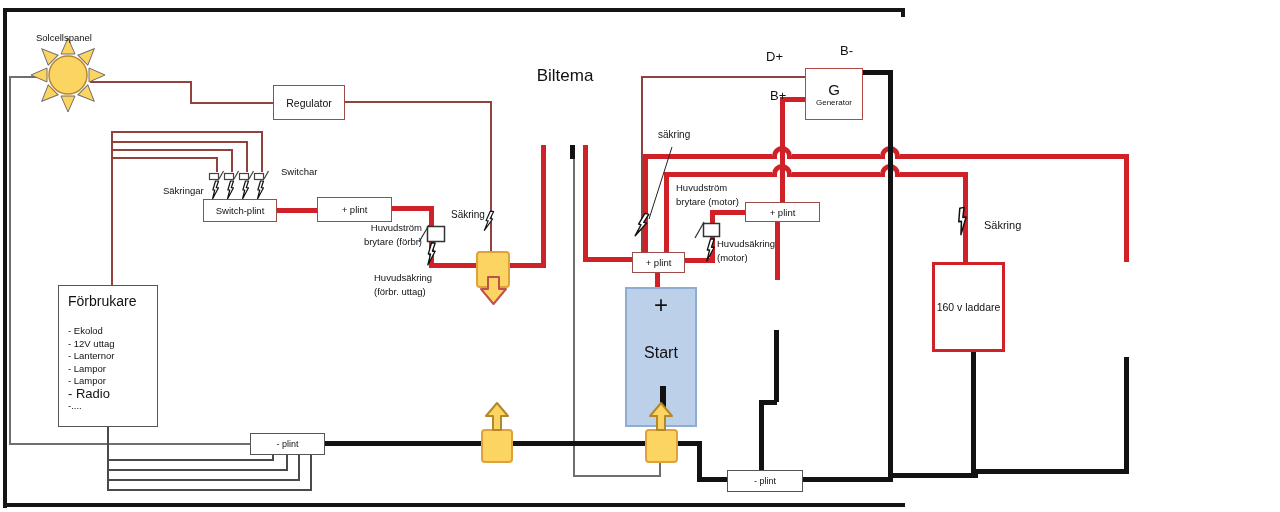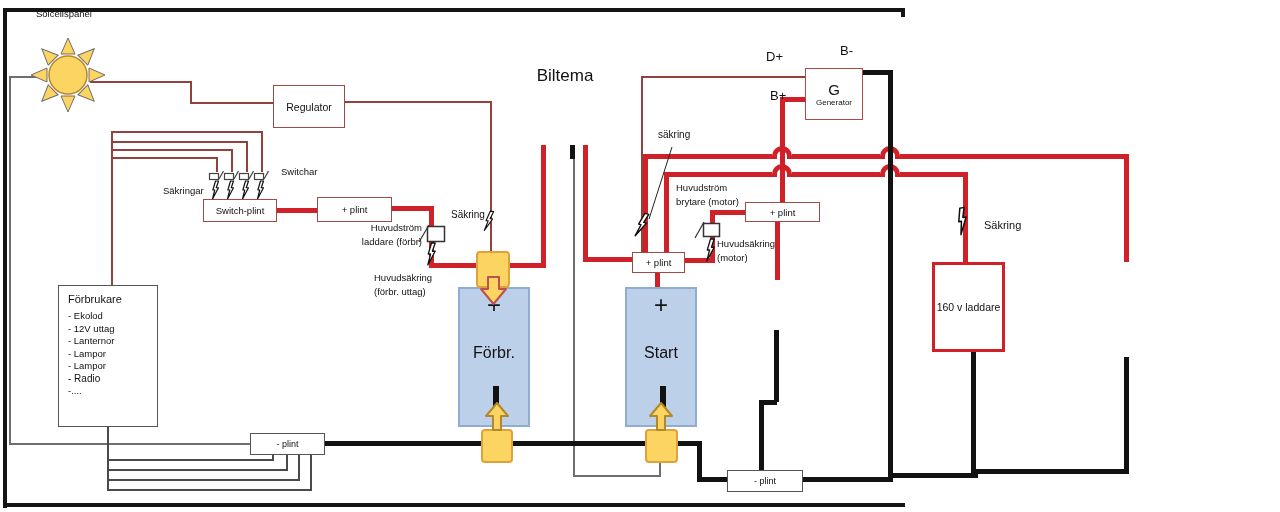--- a/index.html
+++ b/index.html
@@ -121,21 +121,21 @@
       <polygon points="40,3 33,19 47,19" transform="rotate(45 40 40)"></polygon>
       <polygon points="40,3 33,19 47,19" transform="rotate(90 40 40)"></polygon>
       <polygon points="40,3 33,19 47,19" transform="rotate(135 40 40)"></polygon>
       <polygon points="40,3 33,19 47,19" transform="rotate(180 40 40)"></polygon>
       <polygon points="40,3 33,19 47,19" transform="rotate(225 40 40)"></polygon>
       <polygon points="40,3 33,19 47,19" transform="rotate(270 40 40)"></polygon>
       <polygon points="40,3 33,19 47,19" transform="rotate(315 40 40)"></polygon>
     </g>
     <circle cx="40" cy="40" r="19" fill="#fcd462" stroke="#b8862f" stroke-width="1.5"></circle>
   </svg>
-  <span class="lbl" style="left:36px;top:8px;font-size:9.5px">Solcellspanel</span>
+  <span class="lbl" style="left:36px;top:32px;font-size:9.5px">Solcellspanel</span>
 
   <svg style="left:209px;top:170px" width="15" height="11" viewBox="0 0 15 11">
       <rect x="0.5" y="3.5" width="9" height="6" fill="#fff" stroke="#444" stroke-width="1.2"></rect>
       <line x1="10" y1="9" x2="14.5" y2="1" stroke="#444" stroke-width="1.2"></line>
     </svg>
   <svg style="left:224px;top:170px" width="15" height="11" viewBox="0 0 15 11">
       <rect x="0.5" y="3.5" width="9" height="6" fill="#fff" stroke="#444" stroke-width="1.2"></rect>
       <line x1="10" y1="9" x2="14.5" y2="1" stroke="#444" stroke-width="1.2"></line>
     </svg>
   <svg style="left:239px;top:170px" width="15" height="11" viewBox="0 0 15 11">
@@ -154,21 +154,21 @@
     </svg>
   <svg style="left:241px;top:180px" width="9" height="20" viewBox="0 0 12 26">
       <polygon points="6,1 10,1 7,10 10,10 2,25 5,13 2.5,13" fill="#fff" stroke="#111" stroke-width="1.6" stroke-linejoin="round"></polygon>
     </svg>
   <svg style="left:256px;top:180px" width="9" height="20" viewBox="0 0 12 26">
       <polygon points="6,1 10,1 7,10 10,10 2,25 5,13 2.5,13" fill="#fff" stroke="#111" stroke-width="1.6" stroke-linejoin="round"></polygon>
     </svg>
   <span class="lbl" style="left:163px;top:185px;font-size:9.5px">Säkringar</span>
   <span class="lbl" style="left:281px;top:166px;font-size:9.5px">Switchar</span>
 
-  <div class="box" style="left:273px;top:85px;width:72px;height:43px;font-size:10.5px">
+  <div class="box" style="left:273px;top:85px;width:72px;height:35px;font-size:10.5px">
     <span>Regulator</span>
     </div>
   <div class="box" style="left:203px;top:199px;width:74px;height:23px;font-size:9.5px">
     <span>Switch-plint</span>
     </div>
   <div class="box" style="left:317px;top:197px;width:75px;height:25px;font-size:9.5px">
     <span>+ plint</span>
     </div>
   <span class="lbl" style="left:523px;top:66px;width:84px;text-align:center;font-size:17px">Biltema</span>
   <div class="box" style="left:632px;top:252px;width:53px;height:21px;font-size:9.5px">
@@ -182,39 +182,34 @@
     <span style="font-size:8px">Generator</span>
     </div>
   <div class="box gray" style="left:250px;top:433px;width:75px;height:22px;font-size:9px">
     <span>- plint</span>
     </div>
   <div class="box gray" style="left:727px;top:470px;width:76px;height:22px;font-size:9px">
     <span>- plint</span>
     </div>
   <div class="box gray" style="left:58px;top:285px;width:100px;height:142px;align-items:flex-start;justify-content:flex-start;text-align:left">
     <div style="padding:7px 0 0 9px">
-      <div style="font-size:11px;margin-bottom:5px">Förbrukare</div>
+      <div style="font-size:14px;margin-bottom:16px">Förbrukare</div>
       <div style="font-size:9.5px;line-height:12.5px">- Ekolod</div>
       <div style="font-size:9.5px;line-height:12.5px">- 12V uttag</div>
       <div style="font-size:9.5px;line-height:12.5px">- Lanternor</div>
       <div style="font-size:9.5px;line-height:12.5px">- Lampor</div>
       <div style="font-size:9.5px;line-height:12.5px">- Lampor</div>
-      <div style="font-size:10px;line-height:12.5px">- Radio</div>
+      <div style="font-size:13px;line-height:12.5px">- Radio</div>
       <div style="font-size:9.5px;line-height:12.5px">-....</div>
     </div>
     </div>
   <div class="box" style="left:932px;top:262px;width:73px;height:90px;border:3px solid #cf2127;font-size:10.5px">
     <span>160 v laddare</span>
     </div>
 
-  <div class="bat" style="left:458px;top:287px;width:72px;height:140px">
-    <span class="lbl" style="left:0;top:2px;width:100%;text-align:center;font-size:24px">+</span>
-    <span class="lbl" style="left:0;top:55px;width:100%;text-align:center;font-size:16px">Förbr.</span>
-    <i style="left:33px;top:97px;width:6px;height:24px;background:#111"></i>
-  </div>
   <div class="bat" style="left:625px;top:287px;width:72px;height:140px">
     <span class="lbl" style="left:0;top:2px;width:100%;text-align:center;font-size:24px">+</span>
     <span class="lbl" style="left:0;top:55px;width:100%;text-align:center;font-size:16px">Start</span>
     <i style="left:33px;top:97px;width:6px;height:24px;background:#111"></i>
   </div>
 
   <div class="conn" style="left:476px;top:251px;width:34px;height:37px"></div>
   <svg style="left:480px;top:276px" width="27" height="30" viewBox="0 0 27 30">
     <polygon points="8,1 19,1 19,13 26,13 13.5,28 1,13 8,13" fill="#fcd462" stroke="#c0504d" stroke-width="2" stroke-linejoin="round"></polygon>
     </svg>
@@ -251,21 +246,21 @@
   <svg style="left:956px;top:206px;transform:rotate(-12deg)" width="13" height="30" viewBox="0 0 12 26">
       <polygon points="6,1 10,1 7,10 10,10 2,25 5,13 2.5,13" fill="#fff" stroke="#111" stroke-width="1.4" stroke-linejoin="round"></polygon>
     </svg>
 
   <svg style="left:643px;top:145px" width="32" height="78" viewBox="0 0 32 78">
     <line x1="29" y1="2" x2="6" y2="74" stroke="#222" stroke-width="1"></line>
     </svg>
 
   <div class="lbl" style="left:348px;top:221px;width:74px;text-align:right;font-size:9.5px;line-height:13.5px">
     <div>Huvudström</div>
-    <div>laddare (förbr)</div>
+    <div>brytare (förbr)</div>
     </div>
   <div class="lbl" style="left:374px;top:271px;font-size:9.5px;line-height:14px">
     <div>Huvudsäkring</div>
     <div>(förbr. uttag)</div>
     </div>
   <span class="lbl" style="left:451px;top:209px;font-size:10px">Säkring</span>
   <span class="lbl" style="left:658px;top:129px;font-size:10px">säkring</span>
   <div class="lbl" style="left:676px;top:181px;font-size:9.5px;line-height:13.5px">
     <div>Huvudström</div>
     <div>brytare (motor)</div>

